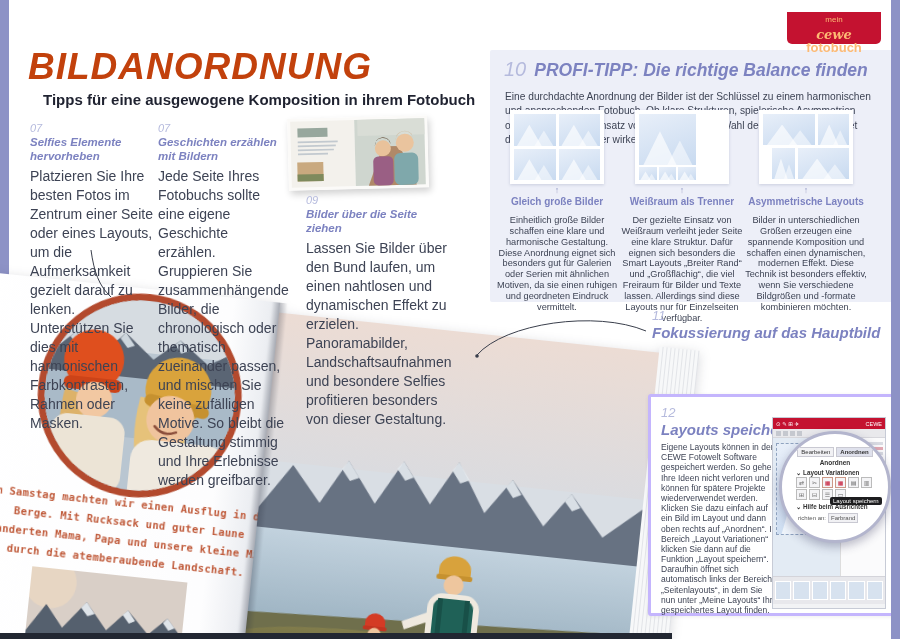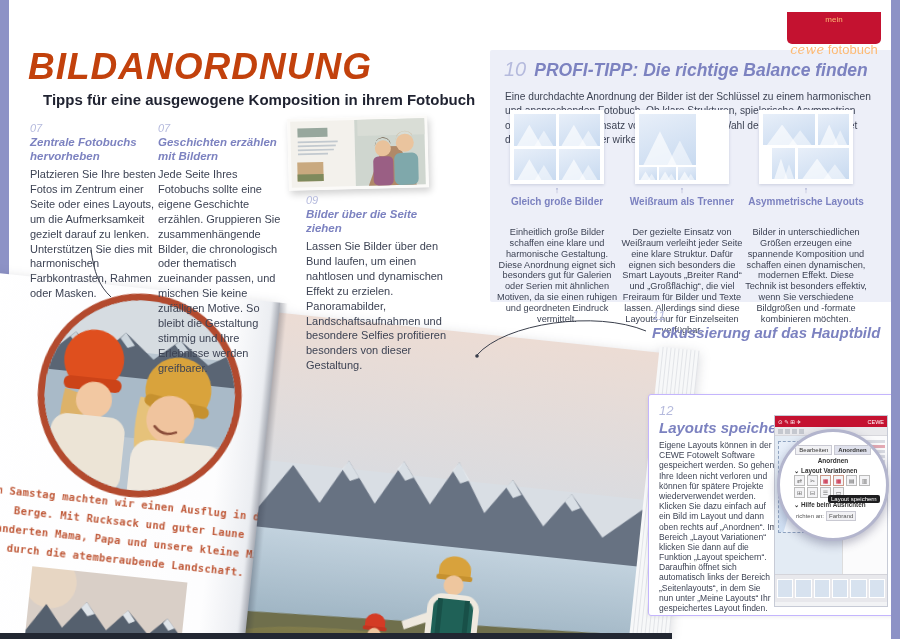--- a/index.html
+++ b/index.html
@@ -7,54 +7,54 @@
         font-family:"Liberation Sans",sans-serif;color:#3d4354;}
 
   
   .bar{position:absolute;top:0;width:9px;height:639px;background:#8d92c6;z-index:1;}
   .bar.left{left:0}.bar.right{right:0;z-index:6}
 
   
   .logo{position:absolute;left:787px;top:12px;width:94px;height:32px;background:#c41230;
         border-radius:0 0 5px 5px;color:#fdba74;text-align:center;z-index:6;line-height:1;}
   .logo .mein{font-size:8px;padding-top:4px;}
-  .logo .brand{font-size:13px;font-weight:normal;margin-top:19px;}
+  .logo .brand{font-size:13px;font-weight:bold;margin-top:4px;}
   .logo .script{font-style:italic;font-family:"DejaVu Serif",serif;}
 
   
   .title{position:absolute;left:28px;top:46px;font-size:37px;font-weight:bold;font-style:italic;
          color:#c2410c;letter-spacing:1px;z-index:3;}
   .subtitle{position:absolute;left:31px;top:91px;font-size:15px;font-weight:bold;color:#1f2230;z-index:3;margin-left:12px;}
 
   
   .tipcol{position:absolute;z-index:3;}
   .tipnum{font-size:11px;font-style:italic;color:#b5badd;margin-bottom:1px;}
   .tiptitle{font-size:11.5px;font-weight:bold;font-style:italic;color:#7c82c0;line-height:1.25;margin-bottom:3px;}
-  .tipbody{font-size:11px;line-height:1.36;}
+  .tipbody{font-size:14px;line-height:1.36;}
   #tip07{left:30px;top:122px;width:126px;}
   #tip08{left:158px;top:122px;width:130px;}
   #tip09{left:290px;top:194px;width:142px;margin-left:16px;}
 
   
   .thumb{position:absolute;left:288px;top:117px;width:140px;height:72px;transform:rotate(-1.5deg);
          box-shadow:2px 4px 7px rgba(0,0,0,.18);z-index:3;background:#fff;}
 
   
   .panel10{position:absolute;left:490px;top:50px;width:397px;height:252px;background:#edeff8;border-radius:2px;z-index:3;padding-left:36px;}
   .p10-head{position:absolute;left:14px;top:8px;display:flex;align-items:baseline;gap:8px;}
   .p10-num{font-size:20px;font-style:italic;color:#b5badd;}
   .p10-title{font-size:17.5px;font-weight:bold;font-style:italic;color:#7c82c0;}
   .p10-intro{position:absolute;left:15px;top:40px;width:372px;font-size:10.2px;line-height:1.4;}
   .lcol{position:absolute;top:60px;width:124px;text-align:center;}
   .lcol1{left:5px}.lcol2{left:130px}.lcol3{left:254px}
   .lcard{width:94px;height:74px;margin:0 auto;background:#fff;box-shadow:0 1px 3px rgba(60,70,120,.2);
          padding:4px;box-sizing:border-box;}
   .arrowup{font-size:9px;color:#9aa0c8;margin-top:2px;line-height:1;}
   .ltitle{font-size:10px;font-weight:bold;color:#7c82c0;margin-top:1px;}
-  .lbody{font-size:9.2px;line-height:1.18;margin-top:20px;}
+  .lbody{font-size:9.2px;line-height:1.18;margin-top:8px;}
   
   .ph{position:relative;background:linear-gradient(160deg,#e8eff9,#c8daf0);overflow:hidden;}
   .ph::before{content:"";position:absolute;left:6%;bottom:-4%;width:62%;height:70%;
       background:rgba(255,255,255,.65);clip-path:polygon(50% 0,100% 100%,0 100%);}
   .ph::after{content:"";position:absolute;right:4%;bottom:-4%;width:48%;height:52%;
       background:rgba(255,255,255,.5);clip-path:polygon(50% 0,100% 100%,0 100%);}
   .grid22{display:grid;grid-template-columns:1fr 1fr;grid-template-rows:1fr 1fr;gap:3px;height:100%;}
   .c2wrap{display:flex;height:100%;gap:2px;}
   .c2left{width:66%;display:flex;flex-direction:column;gap:2px;}
   .c2big{flex:1;}
@@ -66,21 +66,21 @@
   .phw{width:60%}.phs{flex:1}.phs2{width:30%}.phw2{flex:1}
 
   
   .s11{position:absolute;left:652px;top:308px;width:240px;z-index:3;}
   .snum{font-size:13px;font-style:italic;color:#b5badd;}
   .stitle{font-size:15px;font-weight:bold;font-style:italic;color:#7c82c0;margin:1px 0 4px;}
   .sbody{font-size:9.9px;line-height:1.38;}
 
   
   .card12{position:absolute;left:648px;top:394px;width:248px;height:222px;background:#fff;
-          border:1px solid #c4b5fd;border-radius:3px;box-shadow:0 1px 4px rgba(0,0,0,.07);
+          border:3px solid #c4b5fd;border-radius:3px;box-shadow:0 1px 4px rgba(0,0,0,.07);
           box-sizing:border-box;padding:8px 10px;z-index:3;}
   .card12 .sbody{width:118px;font-size:8.5px;line-height:1.2;}
   
   .shot{position:absolute;right:7px;top:20px;width:112px;height:190px;border:1px solid #c7cbd6;
         background:#f2f3f5;overflow:hidden;}
   .shot-titlebar{height:11px;background:#c41230;color:#fff;font-size:5.5px;display:flex;
         justify-content:space-between;align-items:center;padding:0 3px;}
   .shot-toolbar{height:9px;background:#e9e9ec;border-bottom:1px solid #d7d7dc;display:flex;gap:2px;padding:2px 3px;box-sizing:border-box;}
   .tb{width:5px;height:5px;background:#c5c8cf;}
   .shot-main{display:flex;height:138px;}
@@ -142,21 +142,21 @@
   <div class="logo">
     <div class="mein">mein</div>
     <div class="brand"><span class="script">cewe</span><span> fotobuch</span></div>
   </div>
 
   <div class="title">BILDANORDNUNG</div>
   <div class="subtitle">Tipps für eine ausgewogene Komposition in ihrem Fotobuch</div>
 
   <div class="tipcol" id="tip07">
     <div class="tipnum">07</div>
-    <div class="tiptitle">Zentrale Fotobuchs hervorheben</div>
+    <div class="tiptitle">Selfies Elemente hervorheben</div>
     <div class="tipbody">Platzieren Sie Ihre besten Fotos im Zentrum einer Seite oder eines Layouts, um die Aufmerksamkeit gezielt darauf zu lenken. Unterstützen Sie dies mit harmonischen Farbkontrasten, Rahmen oder Masken.</div>
   </div>
 
   <div class="tipcol" id="tip08">
     <div class="tipnum">07</div>
     <div class="tiptitle">Geschichten erzählen mit Bildern</div>
     <div class="tipbody">Jede Seite Ihres Fotobuchs sollte eine eigene Geschichte erzählen. Gruppieren Sie zusammenhängende Bilder, die chronologisch oder thematisch zueinander passen, und mischen Sie keine zufälligen Motive. So bleibt die Gestaltung stimmig und Ihre Erlebnisse werden greifbarer.</div>
   </div>
 
   <div class="thumb">

